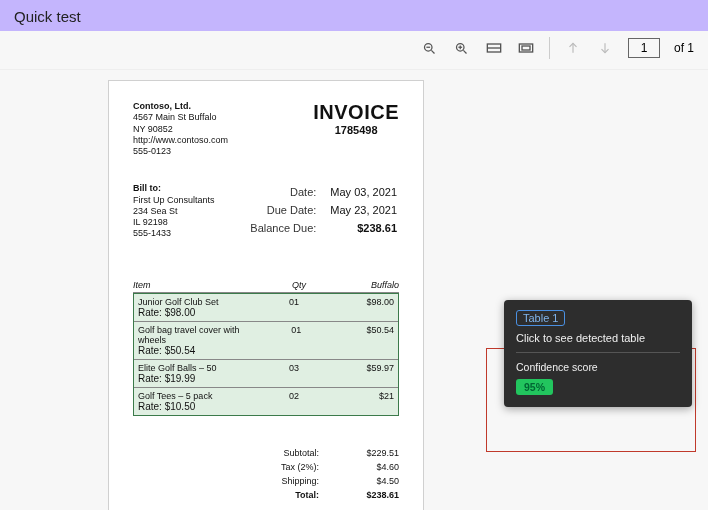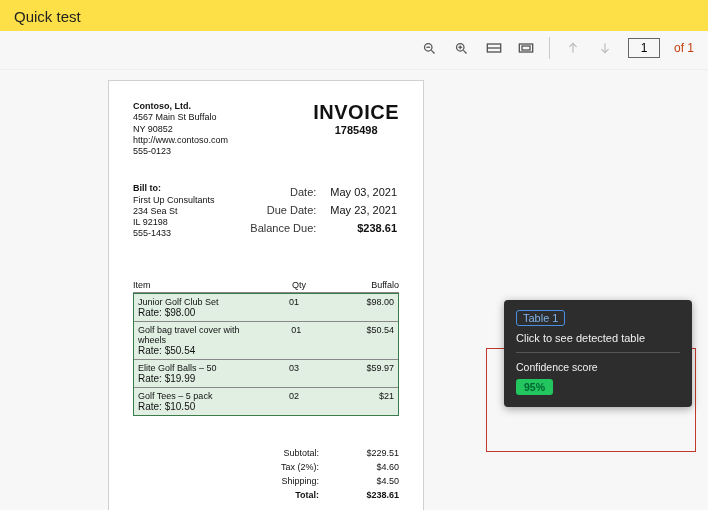--- a/index.html
+++ b/index.html
@@ -8,21 +8,21 @@
     background: #ffffff;
     width: 708px;
     height: 510px;
     overflow: hidden;
     position: relative;
   }
   .header {
     padding: 8px 3px 6px 14px;
     font-size: 15px;
     color: #222;
-    background: #fde047;
+    background: #c4b5fd;
   }
   .toolbar {
     display: flex;
     justify-content: flex-end;
     align-items: center;
     gap: 14px;
     padding: 6px 14px 10px 10px;
     background: #f7f7f7;
     border-bottom: 1px solid #eee;
   }
@@ -33,21 +33,21 @@
   }
   .tb-icon.disabled { color: #bbb; cursor: default; }
   .tb-divider { width:1px; height:22px; background:#ccc; }
   .page-box {
     border: 1px solid #666;
     width: 32px; height: 20px;
     font-size: 12px;
     text-align: center;
     line-height: 18px;
   }
-  .page-of { font-size: 12px; color:#c2410c; }
+  .page-of { font-size: 12px; color:#000000; }
   .viewport {
     background: #f7f7f7;
     width: 100%;
     height: calc(510px - 68px);
     position: relative;
     overflow: hidden;
   }
   .document {
     position: absolute;
     left: 108px; top: 10px;
@@ -64,21 +64,21 @@
   .inv-title { text-align:center; }
   .inv-title .big { font-size: 20px; font-weight: 800; letter-spacing: 0.5px; }
   .inv-title .num { font-size: 11px; font-weight:600; }
   .billrow { display:flex; justify-content:space-between; margin-top: 26px; }
   .billto { line-height:1.25; }
   .billto .lbl { font-weight:600; }
   .dates { font-size:11px; }
   .dates td { padding: 0 0 2px 12px; text-align:right; }
   .dates .lbl { color:#333; }
   .items-section { margin-top: 38px; }
-  .thead { display:flex; font-weight:500; padding: 2px 0; justify-content: flex-end; }
+  .thead { display:flex; font-style: italic; font-weight:500; padding: 2px 0; justify-content: flex-end; }
   .thead, .trow { border-bottom: 1px solid #888; }
   .col-item { flex: 1 1 auto; }
   .col-qty  { width: 60px; text-align:center; }
   .col-amt  { width: 70px; text-align:right; }
   .items-detected {
     background: #e0efe2;
     border: 1px solid #3b7a4a;
   }
   .trow { display:flex; padding: 3px 4px; position:relative; }
   .trow .sub { font-size: 10px; }

